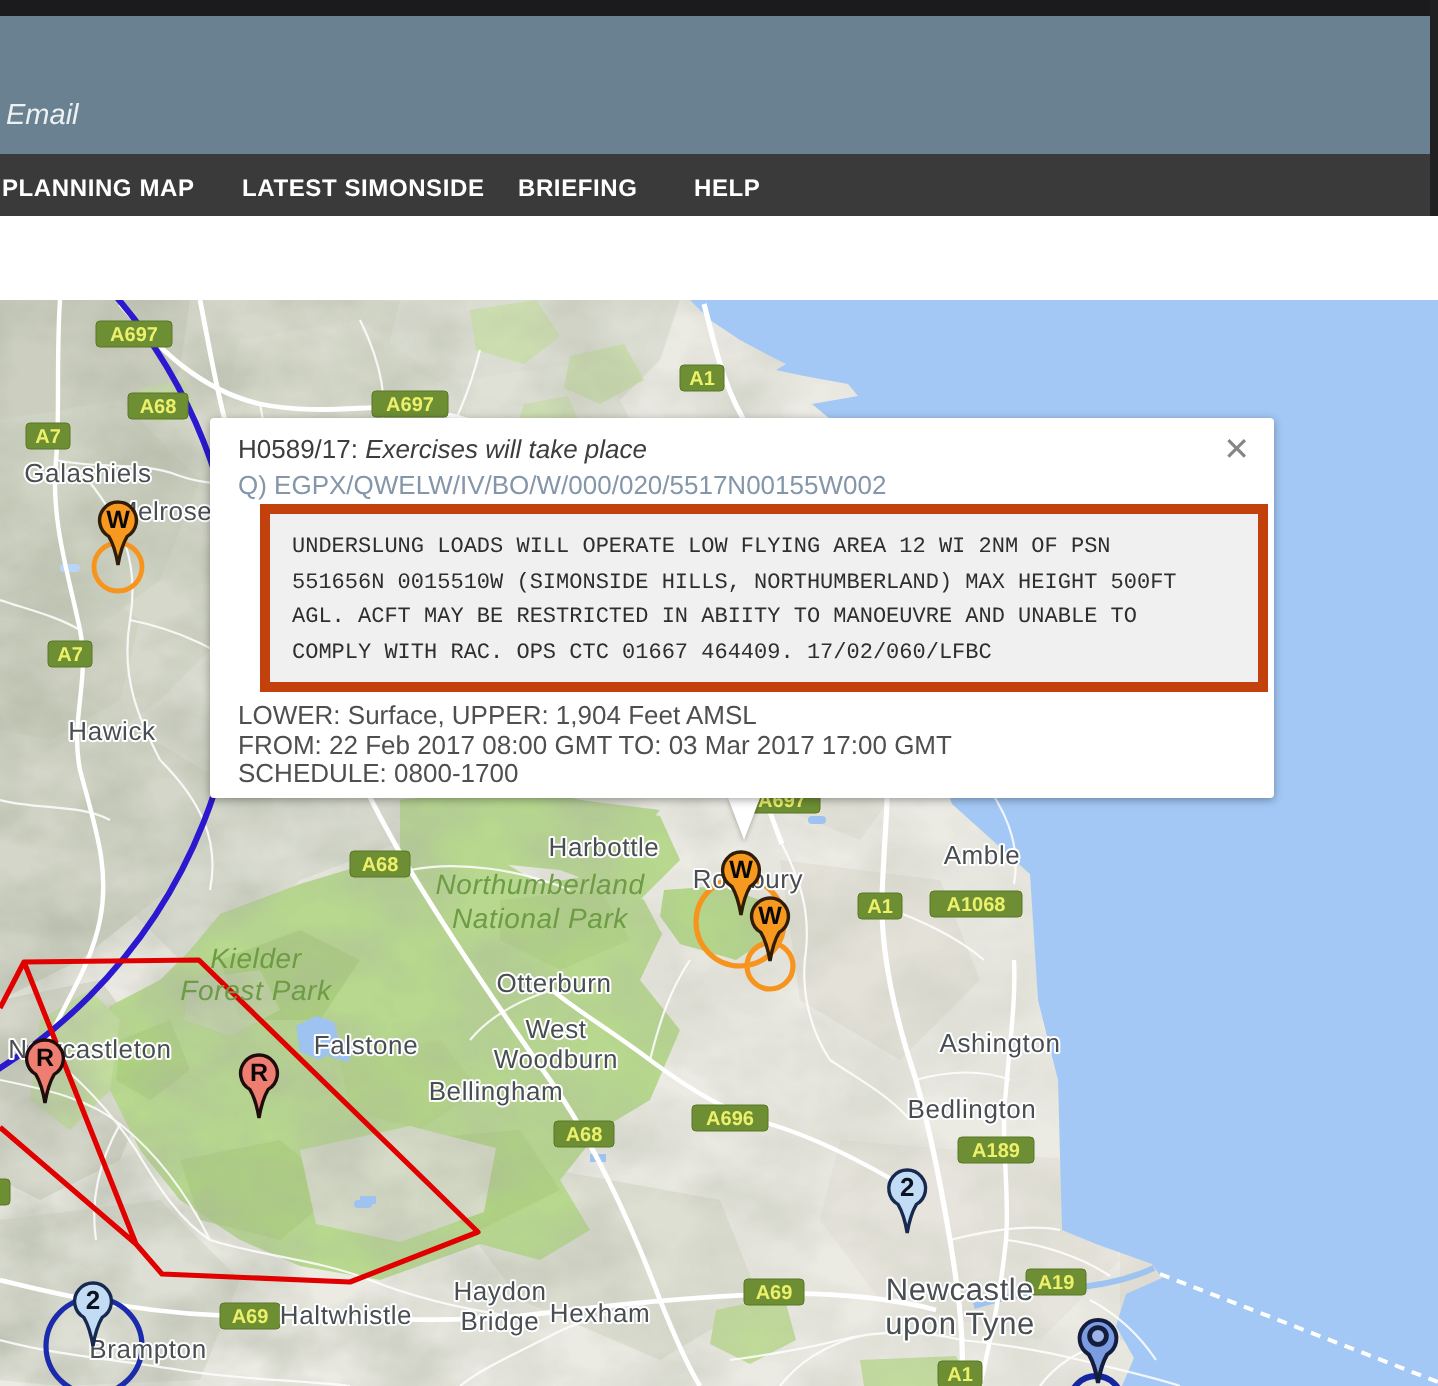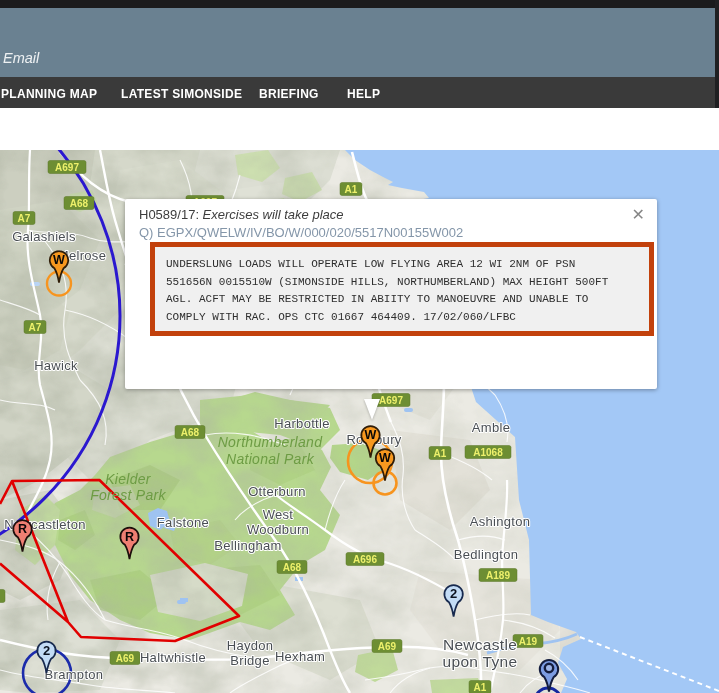--- a/index.html
+++ b/index.html
@@ -4,21 +4,21 @@
 <style>
   html,body{margin:0;padding:0;}
   body{width:719px;height:693px;overflow:hidden;font-family:"Liberation Sans",sans-serif;background:#fff;position:relative;}
   .topblack{position:absolute;left:0;top:0;width:719px;height:8px;background:#1b1b1d;}
   .slate{position:absolute;left:0;top:8px;width:719px;height:69px;background:#6a8191;}
   .email{position:absolute;left:3px;top:50px;color:#eef1f3;font-style:italic;font-size:14.5px;text-align:center;}
   .nav{position:absolute;left:0;top:77px;width:719px;height:31px;background:#3a3a3a;text-align:right;}
   .nav span{position:absolute;top:10px;color:#fff;font-weight:bold;font-size:12px;letter-spacing:0.3px;}
   .rightstrip{position:absolute;right:0;top:0;width:4px;height:108px;background:#202022;}
   .mapwrap{position:absolute;left:0;top:150px;width:719px;height:543px;overflow:hidden;background:#ebeae3;}
-  .popup{position:absolute;left:105px;top:49px;width:532px;height:190px;background:#fff;border-radius:2px;box-shadow:0 1px 4px rgba(0,0,0,0.35);z-index:5;margin-left:20px;}
+  .popup{position:absolute;left:105px;top:59px;width:532px;height:190px;background:#fff;border-radius:2px;box-shadow:0 1px 4px rgba(0,0,0,0.35);z-index:5;}
   .ptitle{position:absolute;left:14px;top:8px;font-size:13px;color:#3d3d3d;white-space:nowrap;}
   .pq{position:absolute;left:14px;top:26px;font-size:13px;color:#8496a9;white-space:nowrap;}
   .pmono{position:absolute;left:25px;top:43px;width:472px;height:70px;background:#f0f0f0;border:5px solid #c2410c;padding:9px 11px 5px;font-family:"Liberation Mono",monospace;font-size:11px;line-height:17.5px;color:#2e2e2e;white-space:pre;}
   .pfoot{position:absolute;left:14px;top:142px;font-size:13px;line-height:14.6px;color:#4f4f4f;white-space:nowrap;}
   .pclose{position:absolute;right:12px;top:6px;font-size:16px;color:#868686;}
   .ptail{position:absolute;left:364px;top:249px;width:0;height:0;border-left:8px solid transparent;border-right:8px solid transparent;border-top:21px solid #fff;z-index:5;filter:drop-shadow(0 1px 1px rgba(0,0,0,0.25));}
 </style>
 </head>
 <body>
 <div class="topblack"></div>
@@ -329,15 +329,16 @@
   </g>
 </svg>
 <div class="ptail"></div>
 <div class="popup">
   <div class="ptitle">H0589/17: <i>Exercises will take place</i></div>
   <div class="pq">Q) EGPX/QWELW/IV/BO/W/000/020/5517N00155W002</div>
   <div class="pmono">UNDERSLUNG LOADS WILL OPERATE LOW FLYING AREA 12 WI 2NM OF PSN
 551656N 0015510W (SIMONSIDE HILLS, NORTHUMBERLAND) MAX HEIGHT 500FT
 AGL. ACFT MAY BE RESTRICTED IN ABIITY TO MANOEUVRE AND UNABLE TO
 COMPLY WITH RAC. OPS CTC 01667 464409. 17/02/060/LFBC</div>
+  <div class="pfoot">LOWER: Surface, UPPER: 1,904 Feet AMSL<br>FROM: 22 Feb 2017 08:00 GMT TO: 03 Mar 2017 17:00 GMT<br>SCHEDULE: 0800-1700</div>
   <div class="pclose">✕</div>
 </div>
 </div>
 
 </body></html>

